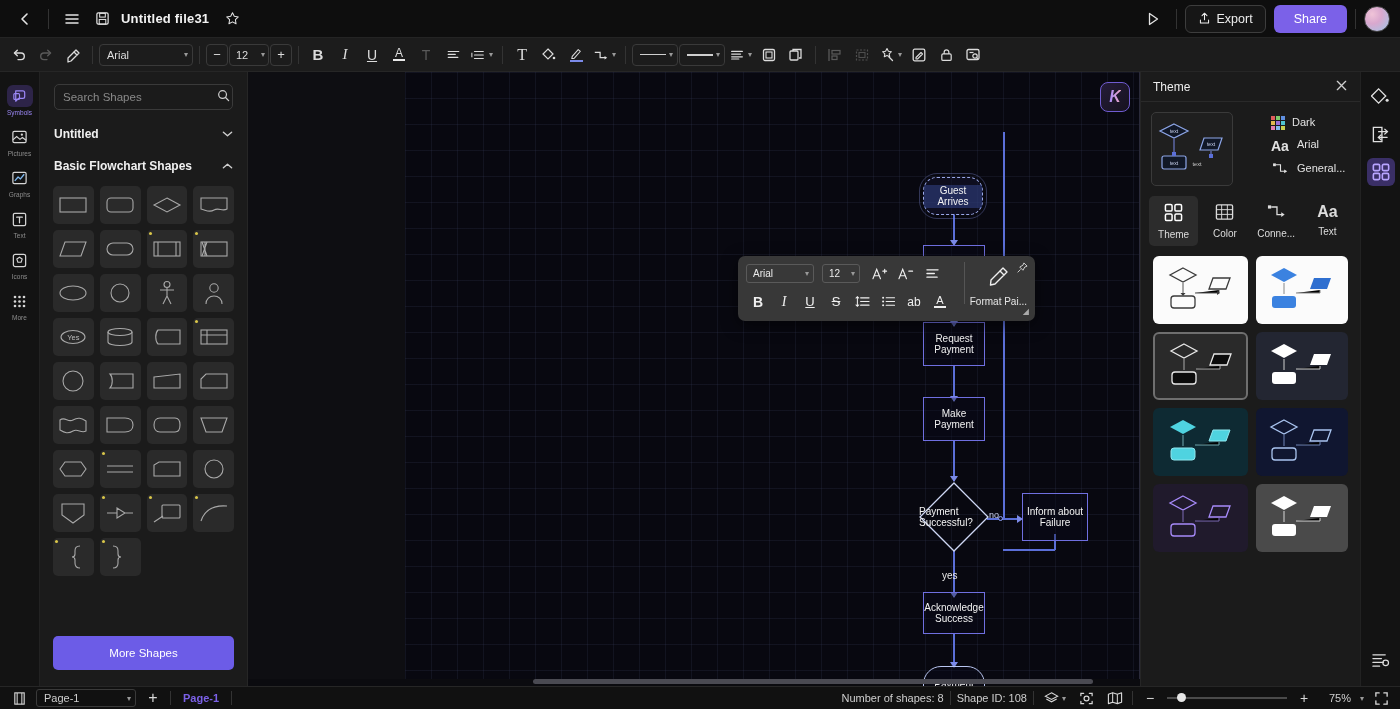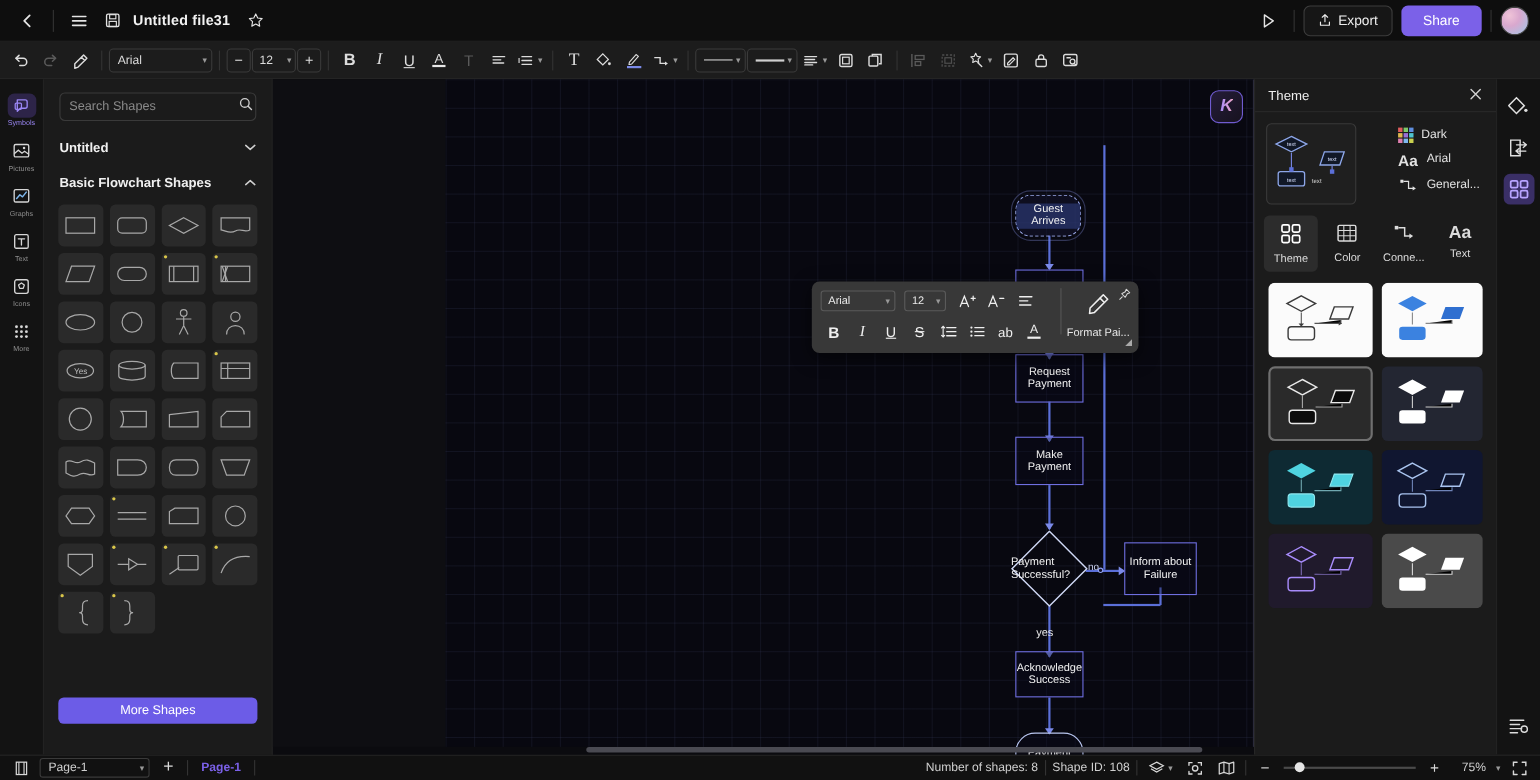--- a/index.html
+++ b/index.html
@@ -105,21 +105,21 @@
     overflow-y: auto; flex: 1; align-content: start;
   }
   .shape-cell {
     height: 38px; background: #2a2a2a; border-radius: 5px; display: flex; align-items: center;
     justify-content: center; cursor: pointer; position: relative; overflow: hidden;
   }
   .shape-cell .dot { position: absolute; top: 2px; left: 2px; width: 3px; height: 3px; background: #d9c64a; border-radius: 50%; }
   .shape-cell svg { stroke: #a8a8a8; fill: none; stroke-width: 1.1; }
   .shape-cell .yes { font-size: 7.5px; color: #bbb; position: absolute; }
   .more-shapes {
-    margin: 10px 13px 28px; height: 24px; background: #6c5ce7; border-radius: 5px;
+    margin: 10px 13px 16px; height: 34px; background: #6c5ce7; border-radius: 5px;
     display: flex; align-items: center; justify-content: center; font-size: 11.5px; color: #fff;
     cursor: pointer;
   }
 
   
   .canvas-wrap { flex: 1; position: relative; background: #0b0b0f; overflow: hidden; min-width: 0; }
   .page {
     position: absolute; left: 157px; top: 0; width: 735px; height: 607px;
     background: #080810;
     background-image:

